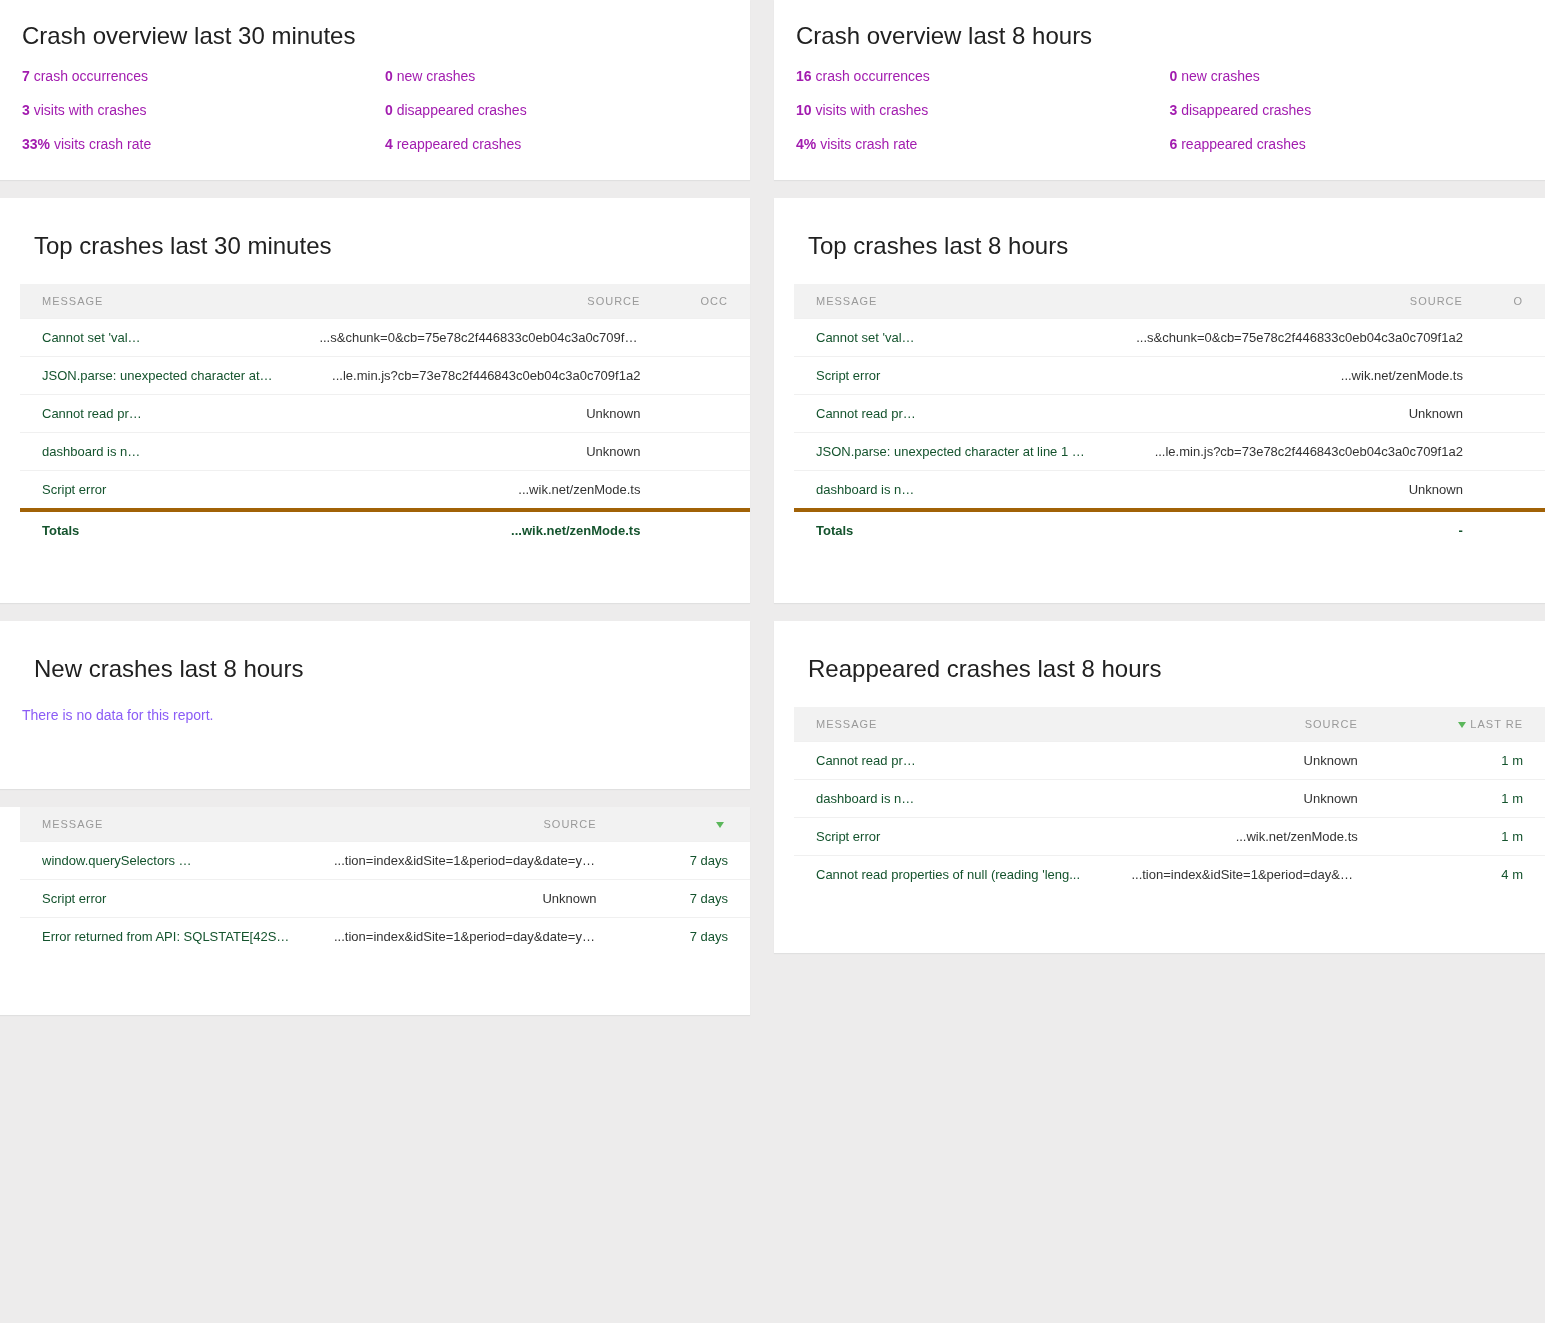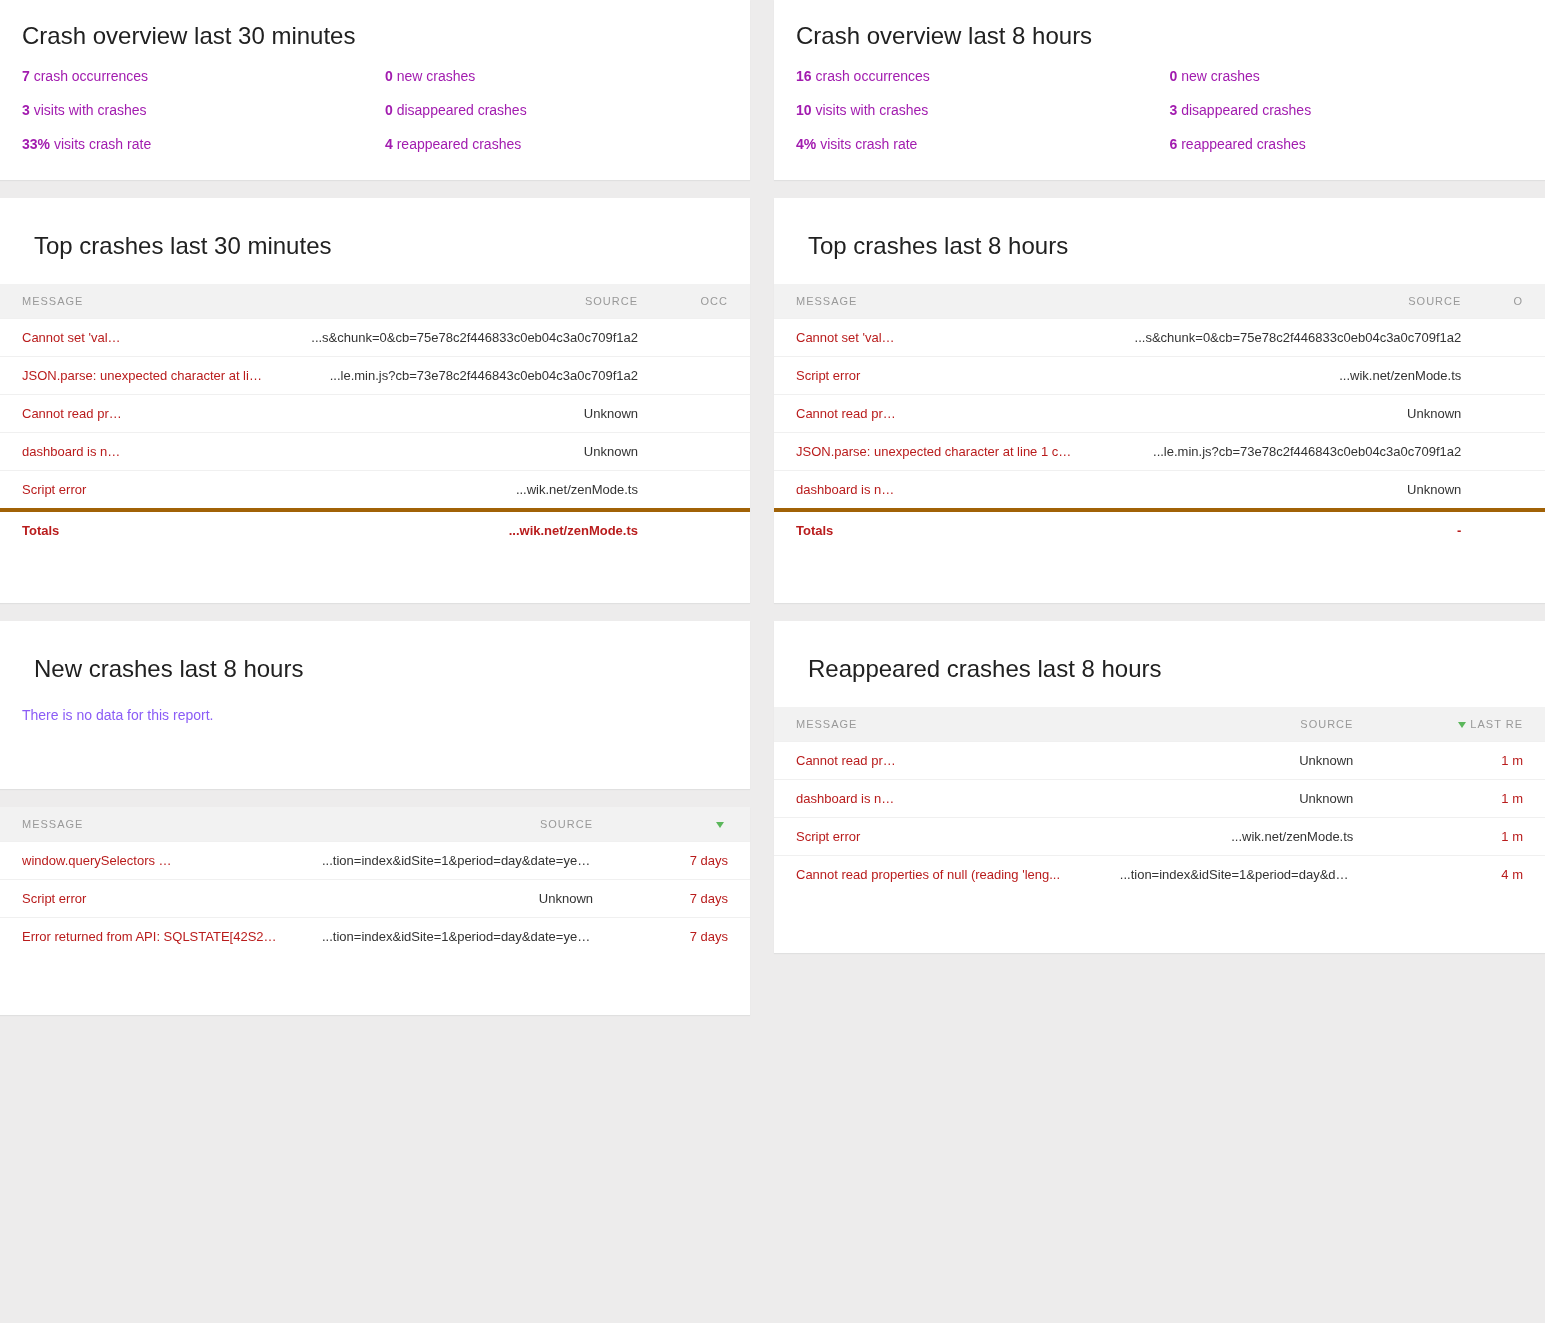--- a/index.html
+++ b/index.html
@@ -12,28 +12,28 @@
   .panel-body{padding:22px 22px 28px 22px;}
   .panel-title{font-size:24px;font-weight:400;color:#212121;margin:0 0 18px 0;}
   .overview-grid{display:grid;grid-template-columns:1fr 1fr;column-gap:20px;row-gap:18px;font-size:14px;color:#a21caf;}
   .ov-item b{font-weight:700;}
   
   .tbl{width:100%;border-collapse:collapse;table-layout:fixed;}
   .thead{background:#f2f2f2;}
   .th,.td{padding:11px 22px;text-align:left;white-space:nowrap;overflow:hidden;text-overflow:ellipsis;}
   .th{font-size:11px;color:#999;letter-spacing:1px;text-transform:uppercase;font-weight:400;}
   .th-right,.td-right{text-align:right;}
-  .td{font-size:13px;color:#b91c1c;border-top:1px solid #f0f0f0;}
+  .td{font-size:13px;color:#14532d;border-top:1px solid #f0f0f0;}
   .td-source{color:#333;}
   .row-totals .td{font-weight:700;border-top:4px solid #a16207;}
   .tbl-wrap{overflow:hidden;}
   .table-panel .panel-title{padding:22px 36px 12px 22px;margin:12px;}
   .nodata{padding:0 22px 30px 22px;color:#8b5cf6;font-size:14px;}
   .sort-caret{display:inline-block;width:0;height:0;border-left:4px solid transparent;border-right:4px solid transparent;border-top:6px solid #5bb75b;vertical-align:middle;margin-right:4px;}
-  .clip{overflow:hidden;}
+  .clip{overflow:hidden;padding-left:20px;}
   
   .top30 col.c1{width:38%;} .top30 col.c2{width:50%;} .top30 col.c3{width:12%;}
   .top8 col.c1{width:42%;} .top8 col.c2{width:50%;} .top8 col.c3{width:8%;}
   .disapp col.c1{width:40%;} .disapp col.c2{width:42%;} .disapp col.c3{width:18%;}
   .reapp col.c1{width:42%;} .reapp col.c2{width:36%;} .reapp col.c3{width:22%;}
 </style>
 </head>
 <body>
 <div class="viewport">
 

